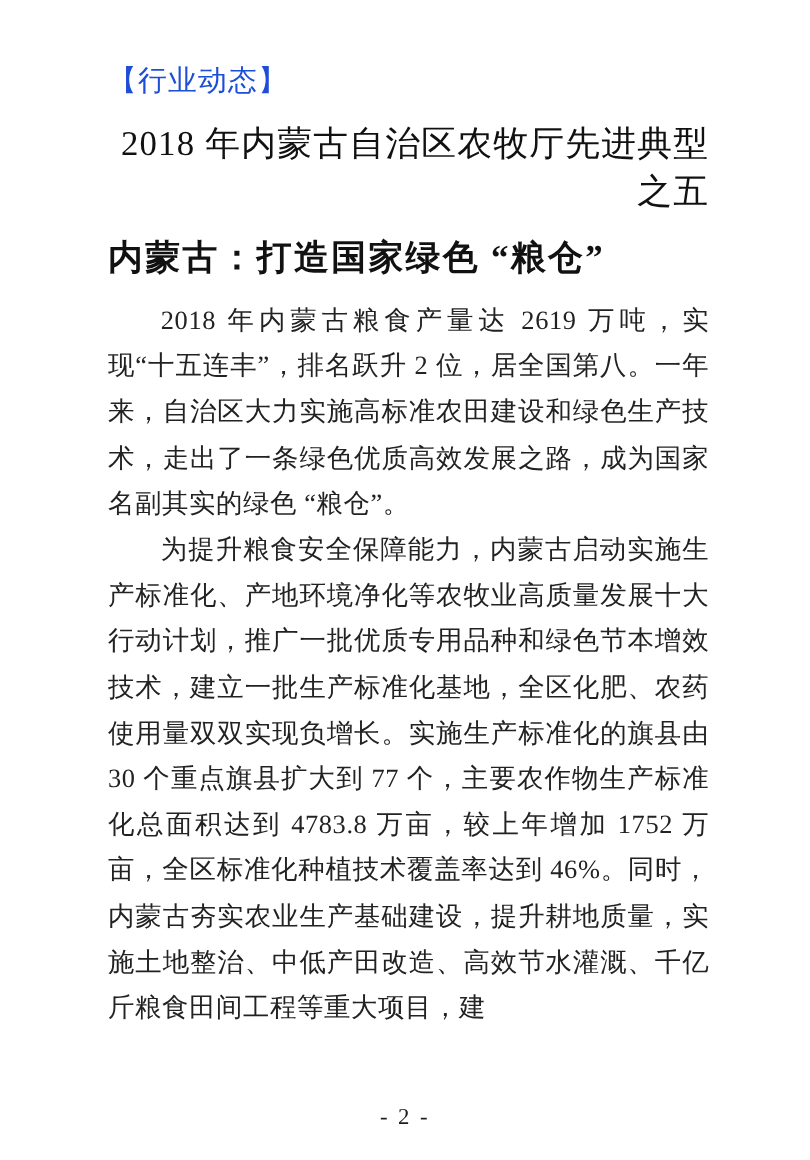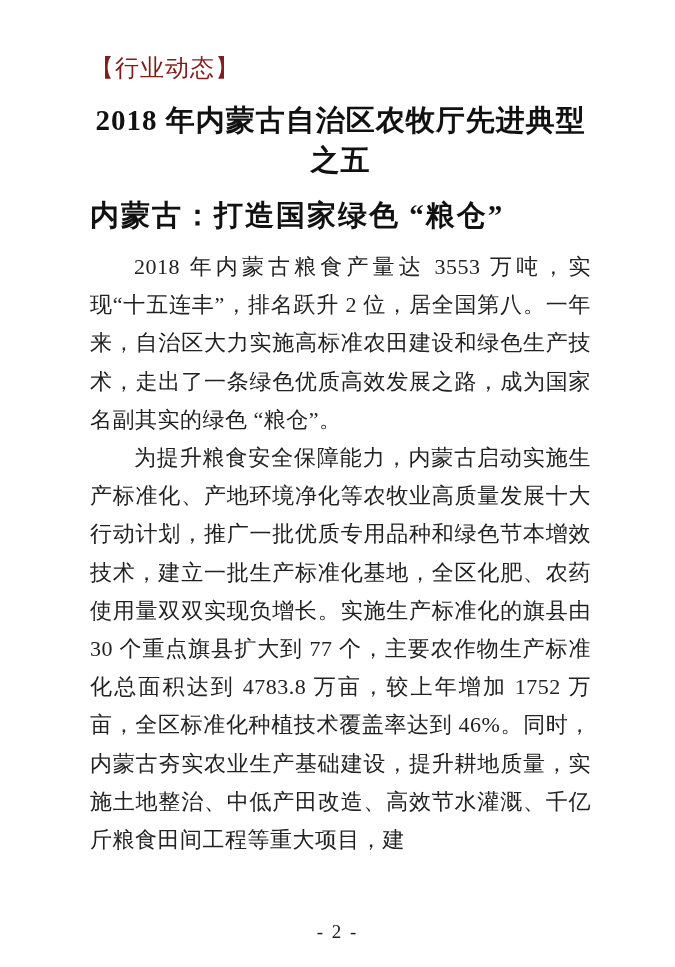--- a/index.html
+++ b/index.html
@@ -23,28 +23,28 @@
     left: 90px;
     right: 84px;
     top: 52px;
   }
   .section-header {
     font-family: "Liberation Sans", "DejaVu Sans", sans-serif;
     font-size: 24px;
     line-height: 32px;
     font-weight: 500;
     letter-spacing: 1px;
-    color: #7f1d1d;
+    color: #1d4ed8;
   }
   .doc-title {
     margin-top: 16px;
     font-size: 29px;
     line-height: 40px;
-    font-weight: bold;
-    text-align: center;
+    font-weight: normal;
+    text-align: right;
     letter-spacing: 1px;
     color: #111111;
   }
   .doc-subtitle {
     margin-top: 15px;
     font-size: 29px;
     line-height: 40px;
     font-weight: bold;
     letter-spacing: 2px;
     color: #111111;
@@ -75,18 +75,18 @@
 </style>
 </head>
 <body>
 
 <div class="page">
   <div class="content">
     <div class="section-header">【行业动态】</div>
     <div class="doc-title">2018 年内蒙古自治区农牧厅先进典型之五</div>
     <div class="doc-subtitle">内蒙古：打造国家绿色 “粮仓”</div>
     <div class="body-text">
-      <p>2018 年内蒙古粮食产量达 3553 万吨，实现“十五连丰”，排名跃升 2 位，居全国第八。一年来，自治区大力实施高标准农田建设和绿色生产技术，走出了一条绿色优质高效发展之路，成为国家名副其实的绿色 “粮仓”。</p>
+      <p>2018 年内蒙古粮食产量达 2619 万吨，实现“十五连丰”，排名跃升 2 位，居全国第八。一年来，自治区大力实施高标准农田建设和绿色生产技术，走出了一条绿色优质高效发展之路，成为国家名副其实的绿色 “粮仓”。</p>
       <p>为提升粮食安全保障能力，内蒙古启动实施生产标准化、产地环境净化等农牧业高质量发展十大行动计划，推广一批优质专用品种和绿色节本增效技术，建立一批生产标准化基地，全区化肥、农药使用量双双实现负增长。实施生产标准化的旗县由 30 个重点旗县扩大到 77 个，主要农作物生产标准化总面积达到 4783.8 万亩，较上年增加 1752 万亩，全区标准化种植技术覆盖率达到 46%。同时，内蒙古夯实农业生产基础建设，提升耕地质量，实施土地整治、中低产田改造、高效节水灌溉、千亿斤粮食田间工程等重大项目，建</p>
     </div>
   </div>
   <div class="page-footer">- 2 -</div>
 </div>
 
 </body></html>

